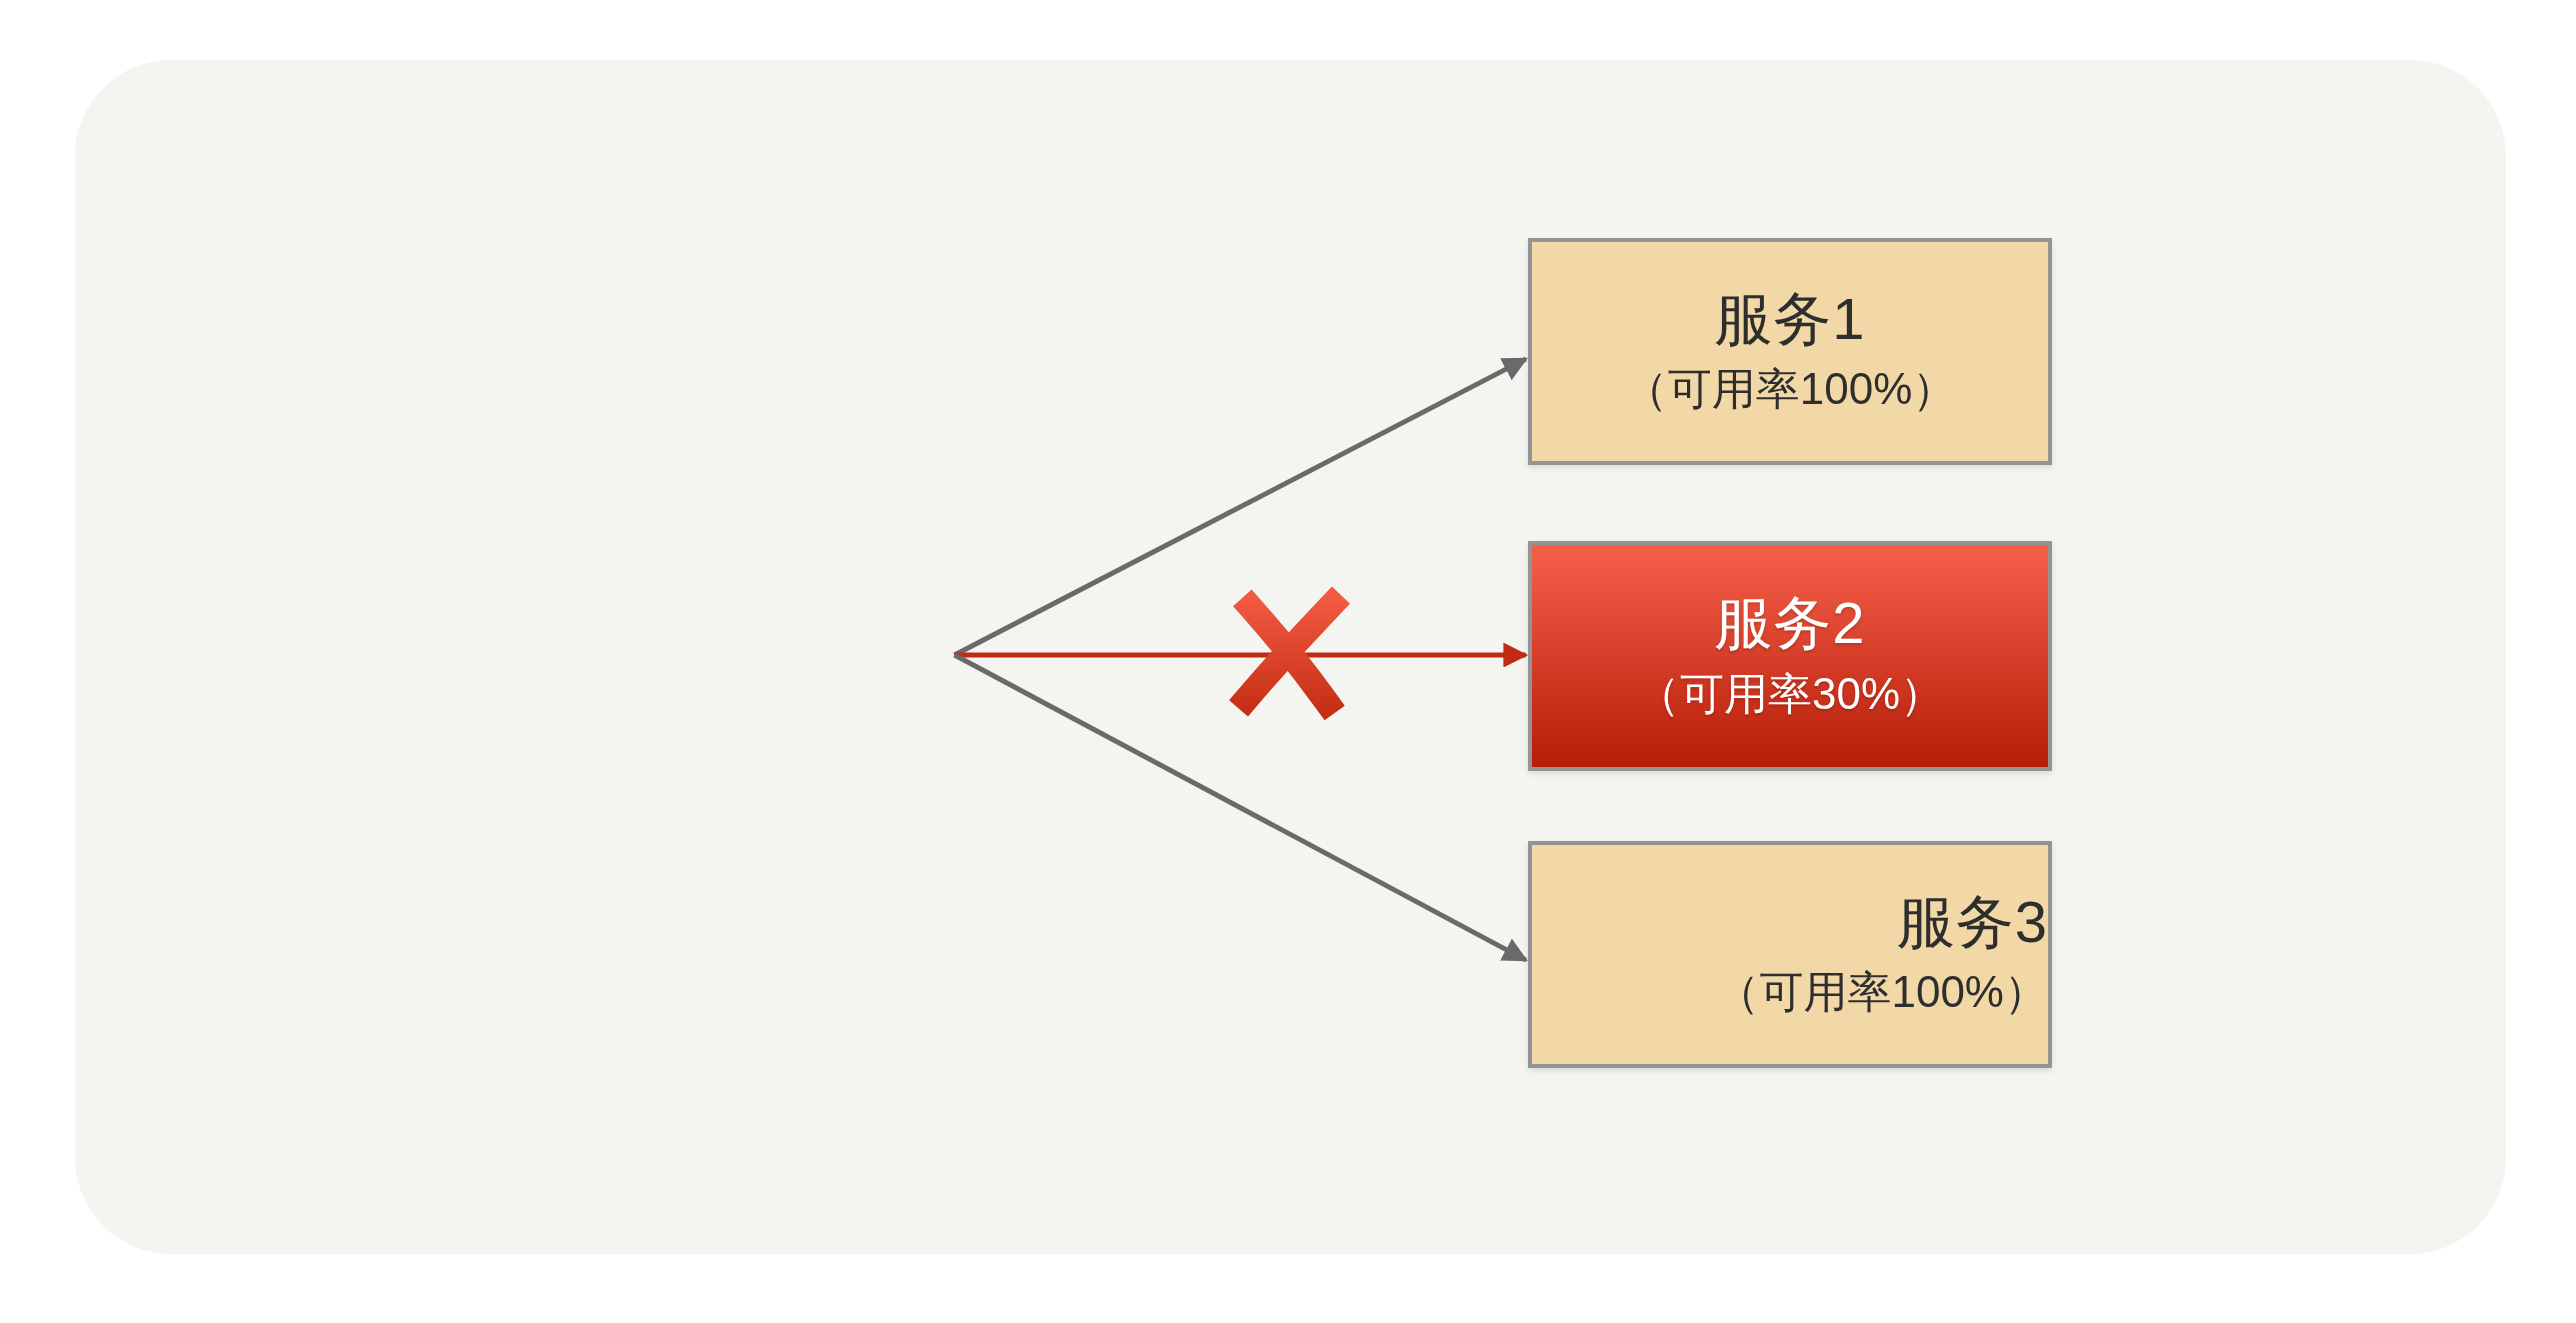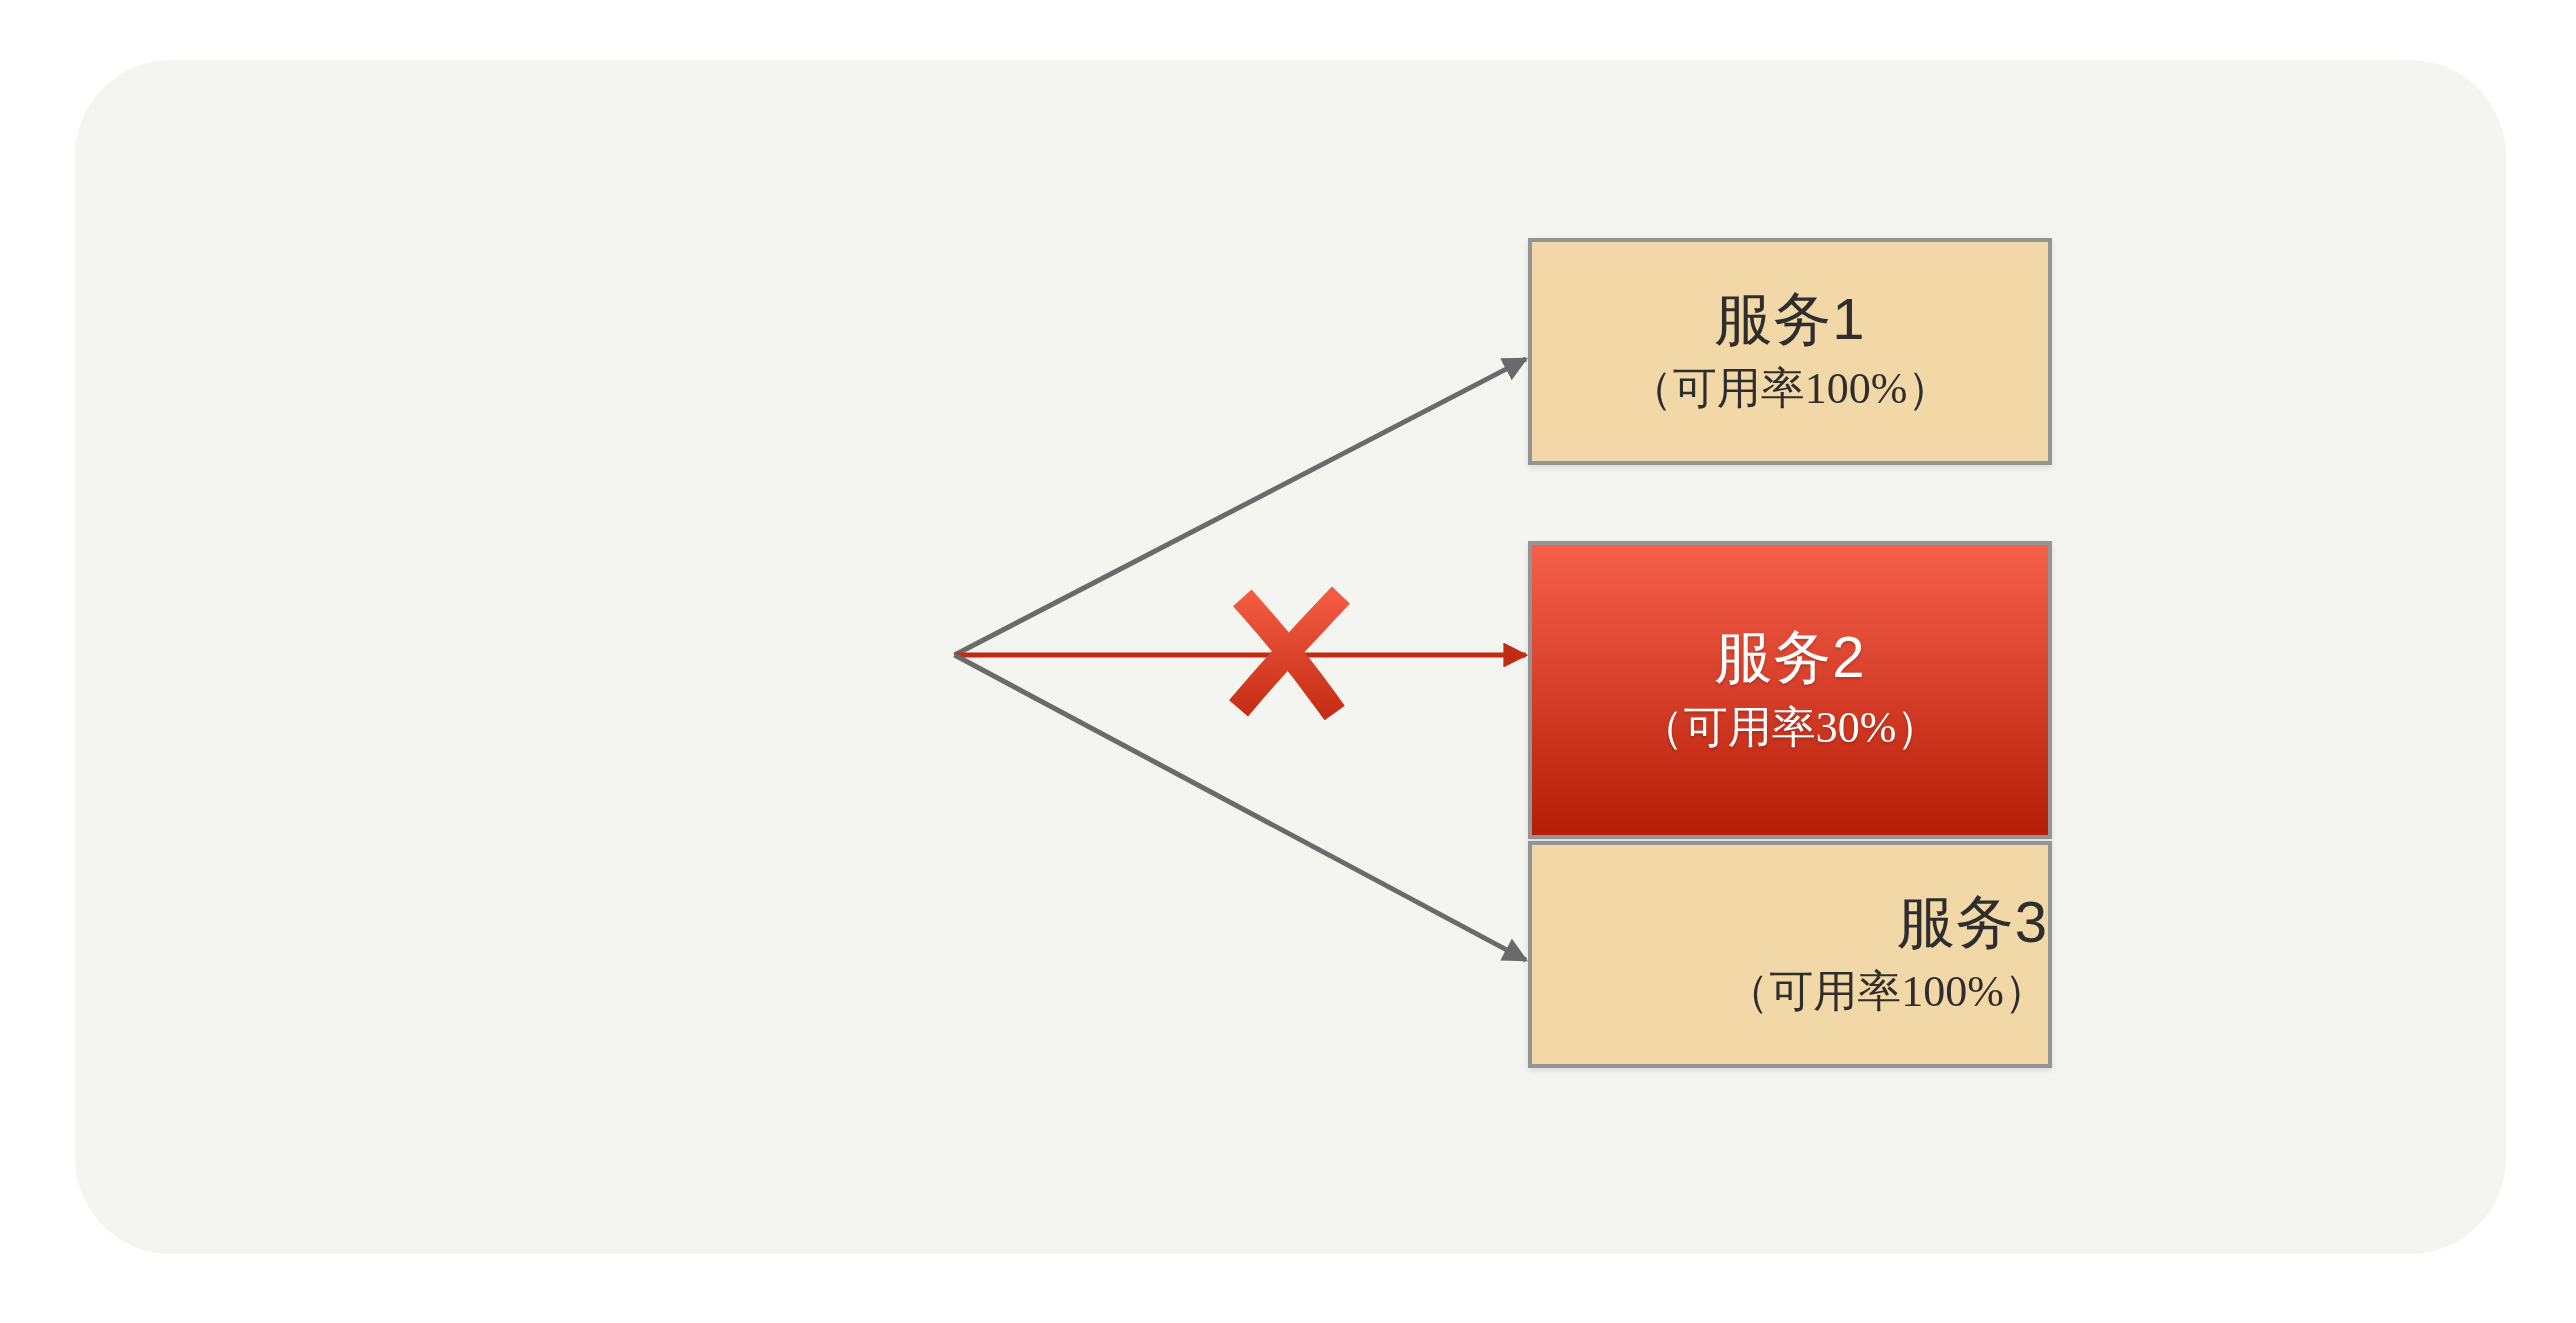--- a/index.html
+++ b/index.html
@@ -47,42 +47,41 @@
   }
   .node-title {
     font-size: 58px;
     line-height: 1.18;
     letter-spacing: 1px;
   }
   .node-sub {
     font-size: 44px;
     line-height: 1.35;
     margin-top: 6px;
-    font-family: Liberation Serif, serif;
   }
   #node-caller {
     left: 430px;
     top: 542px;
     width: 524px;
     height: 226px;
   }
   #node-caller .node-title {
     font-size: 74px;
   }
   #node-service-1 {
     left: 1528px;
     top: 238px;
     width: 524px;
     height: 227px;
   }
   #node-service-2 {
     left: 1528px;
     top: 541px;
     width: 524px;
-    height: 298px;
+    height: 230px;
   }
   #node-service-3 {
     left: 1528px;
     top: 841px;
     width: 524px;
     height: 227px;
     align-items: flex-end;
   }
   .node.down {
     background: linear-gradient(180deg, var(--down-top, #F6604B) 0%, var(--down-bottom, #B61D07) 100%);

